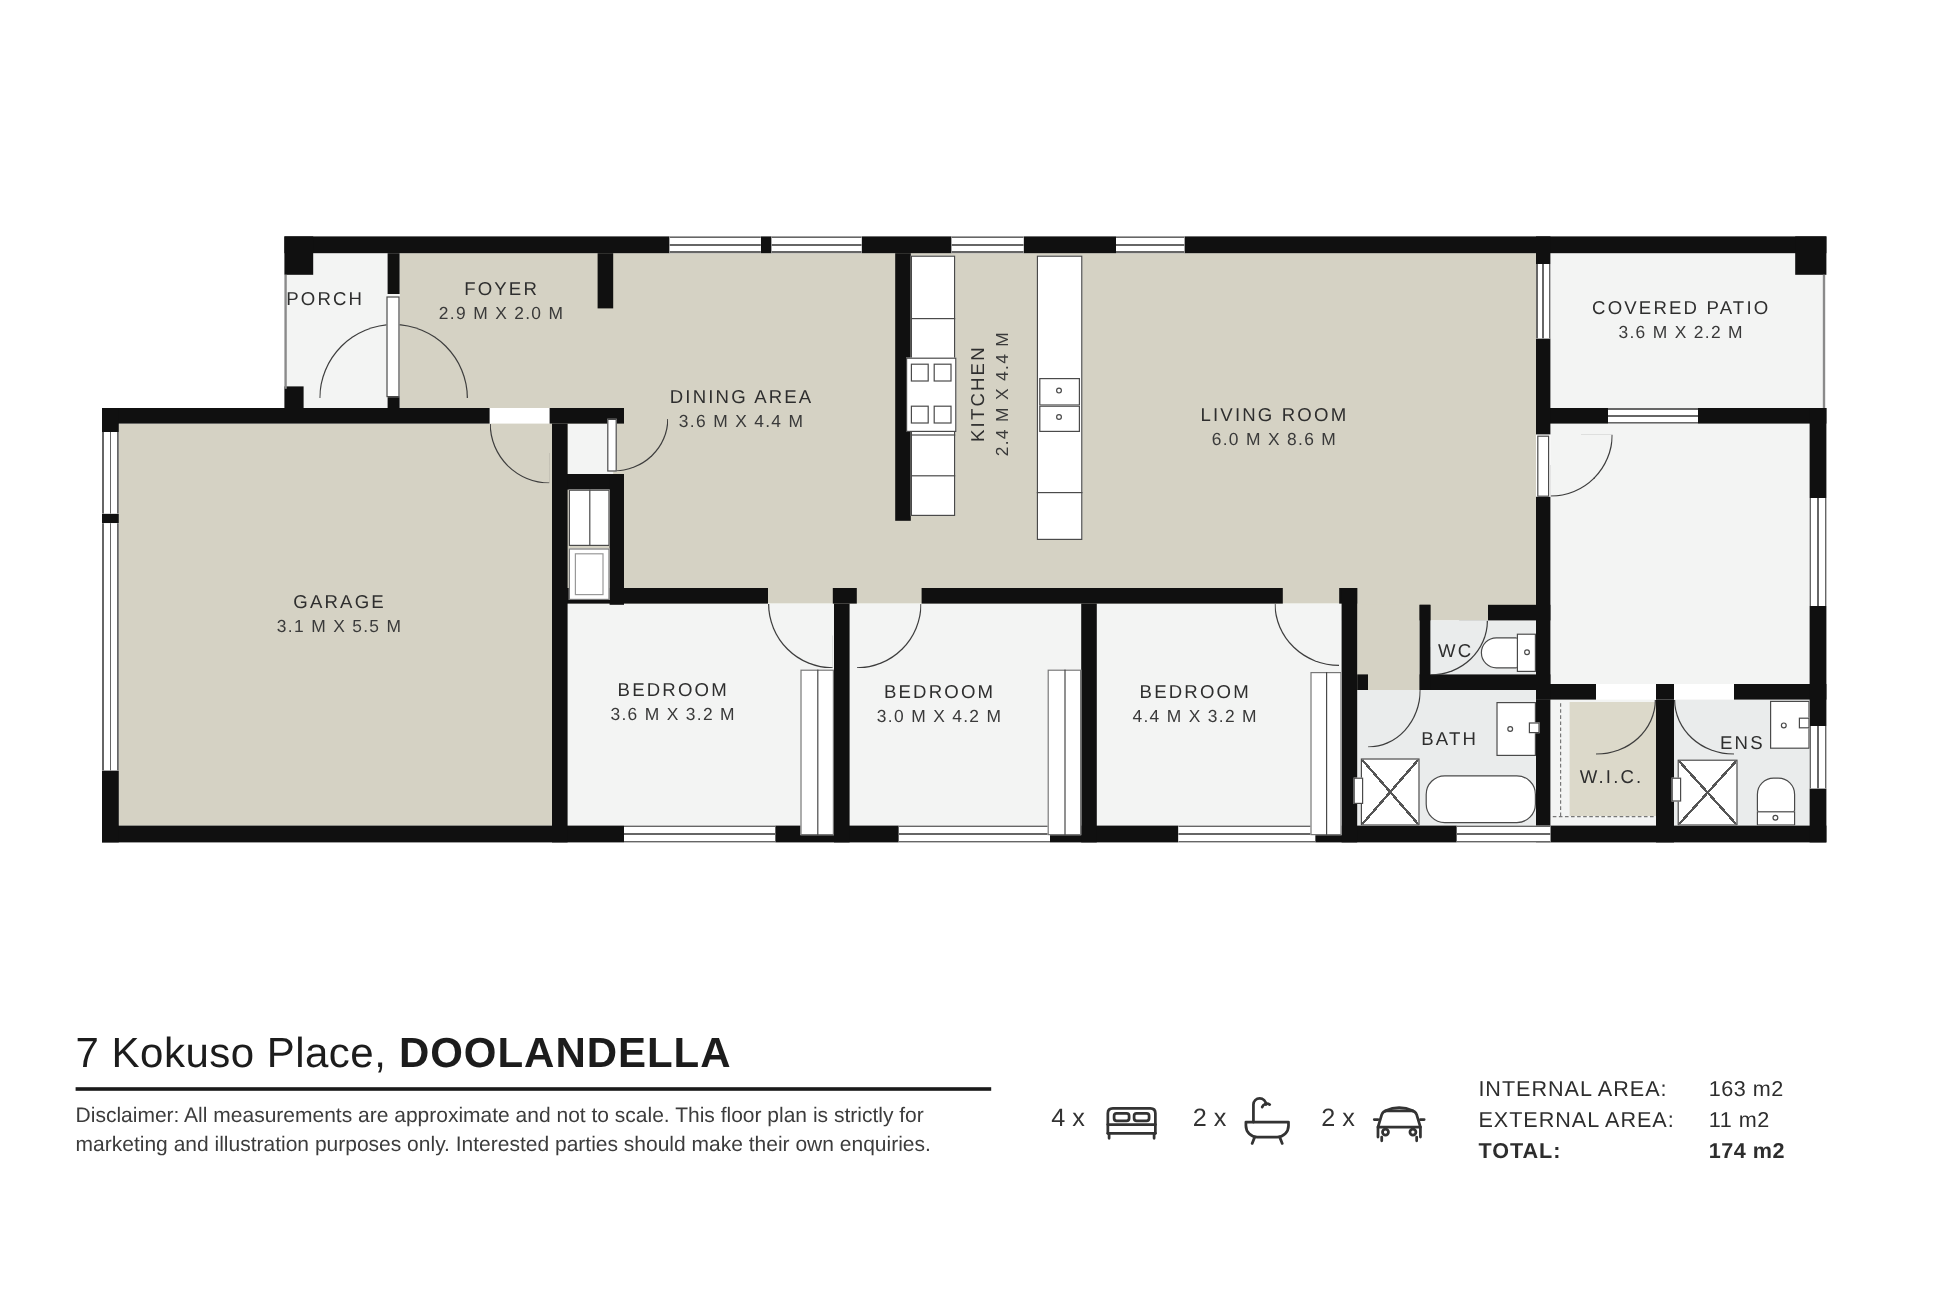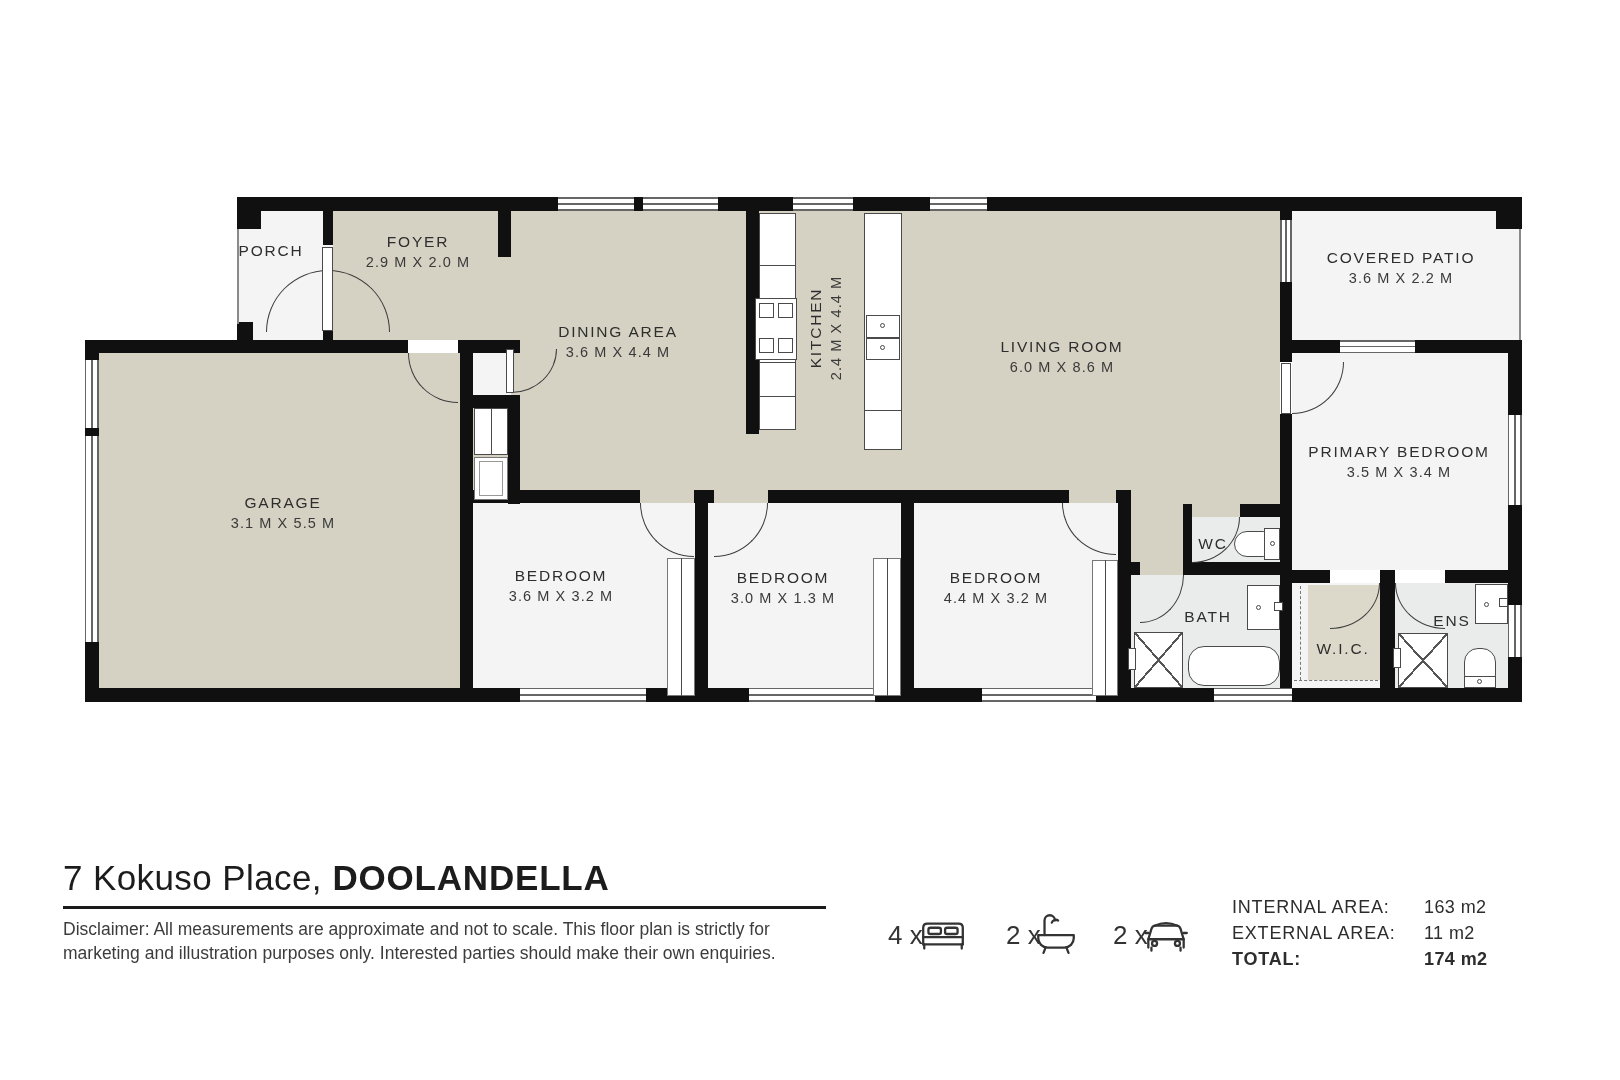--- a/index.html
+++ b/index.html
@@ -45,21 +45,21 @@
   .rlabel.rot { transform:translate(-50%,-50%) rotate(-90deg); }
   .rname { font-size:15.5px; letter-spacing:1.8px; line-height:21px; }
   .rdims { font-size:14.5px; letter-spacing:1.1px; line-height:21px; color:#3a3a3a; }
 
   .title { position:absolute; left:63px; top:858px; font-size:35px; color:#1c1c1c; letter-spacing:.4px; }
   .title b { font-weight:700; letter-spacing:.8px; }
   .rule  { position:absolute; left:63px; top:906px; width:763px; height:3px; background:#1a1a1a; }
   .disclaimer { position:absolute; left:63px; top:917px; width:768px;
                 font-size:17.5px; line-height:24px; color:#3c3c3c; }
 
-  .count { position:absolute; font-size:26px; color:#333;margin-left:12px; }
+  .count { position:absolute; font-size:21px; color:#333; }
   .icon-svg { position:absolute; }
   .icon-svg svg { stroke:#333; fill:none; stroke-width:2.2; stroke-linecap:round; stroke-linejoin:round; }
 
   .stat-label { position:absolute; font-size:18px; letter-spacing:.8px; color:#2d2d2d; }
   .stat-value { position:absolute; font-size:18px; letter-spacing:.4px; color:#2d2d2d; }
   .bold { font-weight:700; }
 </style>
 </head>
 <body>
 
@@ -241,35 +241,31 @@
     <div class="rdims">2.4 M X 4.4 M</div>
   </div>
   <div class="rlabel" style="left:1062px;top:357px">
     <div class="rname">LIVING ROOM</div>
     <div class="rdims">6.0 M X 8.6 M</div>
   </div>
   <div class="rlabel" style="left:1401px;top:268px">
     <div class="rname">COVERED PATIO</div>
     <div class="rdims">3.6 M X 2.2 M</div>
   </div>
-  <div class="rlabel" style="left:1399px;top:462px">
-    <div class="rname">PRIMARY BEDROOM</div>
-    <div class="rdims">3.5 M X 3.4 M</div>
-  </div>
   <div class="rlabel" style="left:283px;top:513px">
     <div class="rname">GARAGE</div>
     <div class="rdims">3.1 M X 5.5 M</div>
   </div>
   <div class="rlabel" style="left:561px;top:586px">
     <div class="rname">BEDROOM</div>
     <div class="rdims">3.6 M X 3.2 M</div>
   </div>
   <div class="rlabel" style="left:783px;top:588px">
     <div class="rname">BEDROOM</div>
-    <div class="rdims">3.0 M X 1.3 M</div>
+    <div class="rdims">3.0 M X 4.2 M</div>
   </div>
   <div class="rlabel" style="left:996px;top:588px">
     <div class="rname">BEDROOM</div>
     <div class="rdims">4.4 M X 3.2 M</div>
   </div>
   <div class="rlabel" style="left:1213px;top:543px">
     <div class="rname">WC</div>
   </div>
   <div class="rlabel" style="left:1208px;top:616px">
     <div class="rname">BATH</div>

